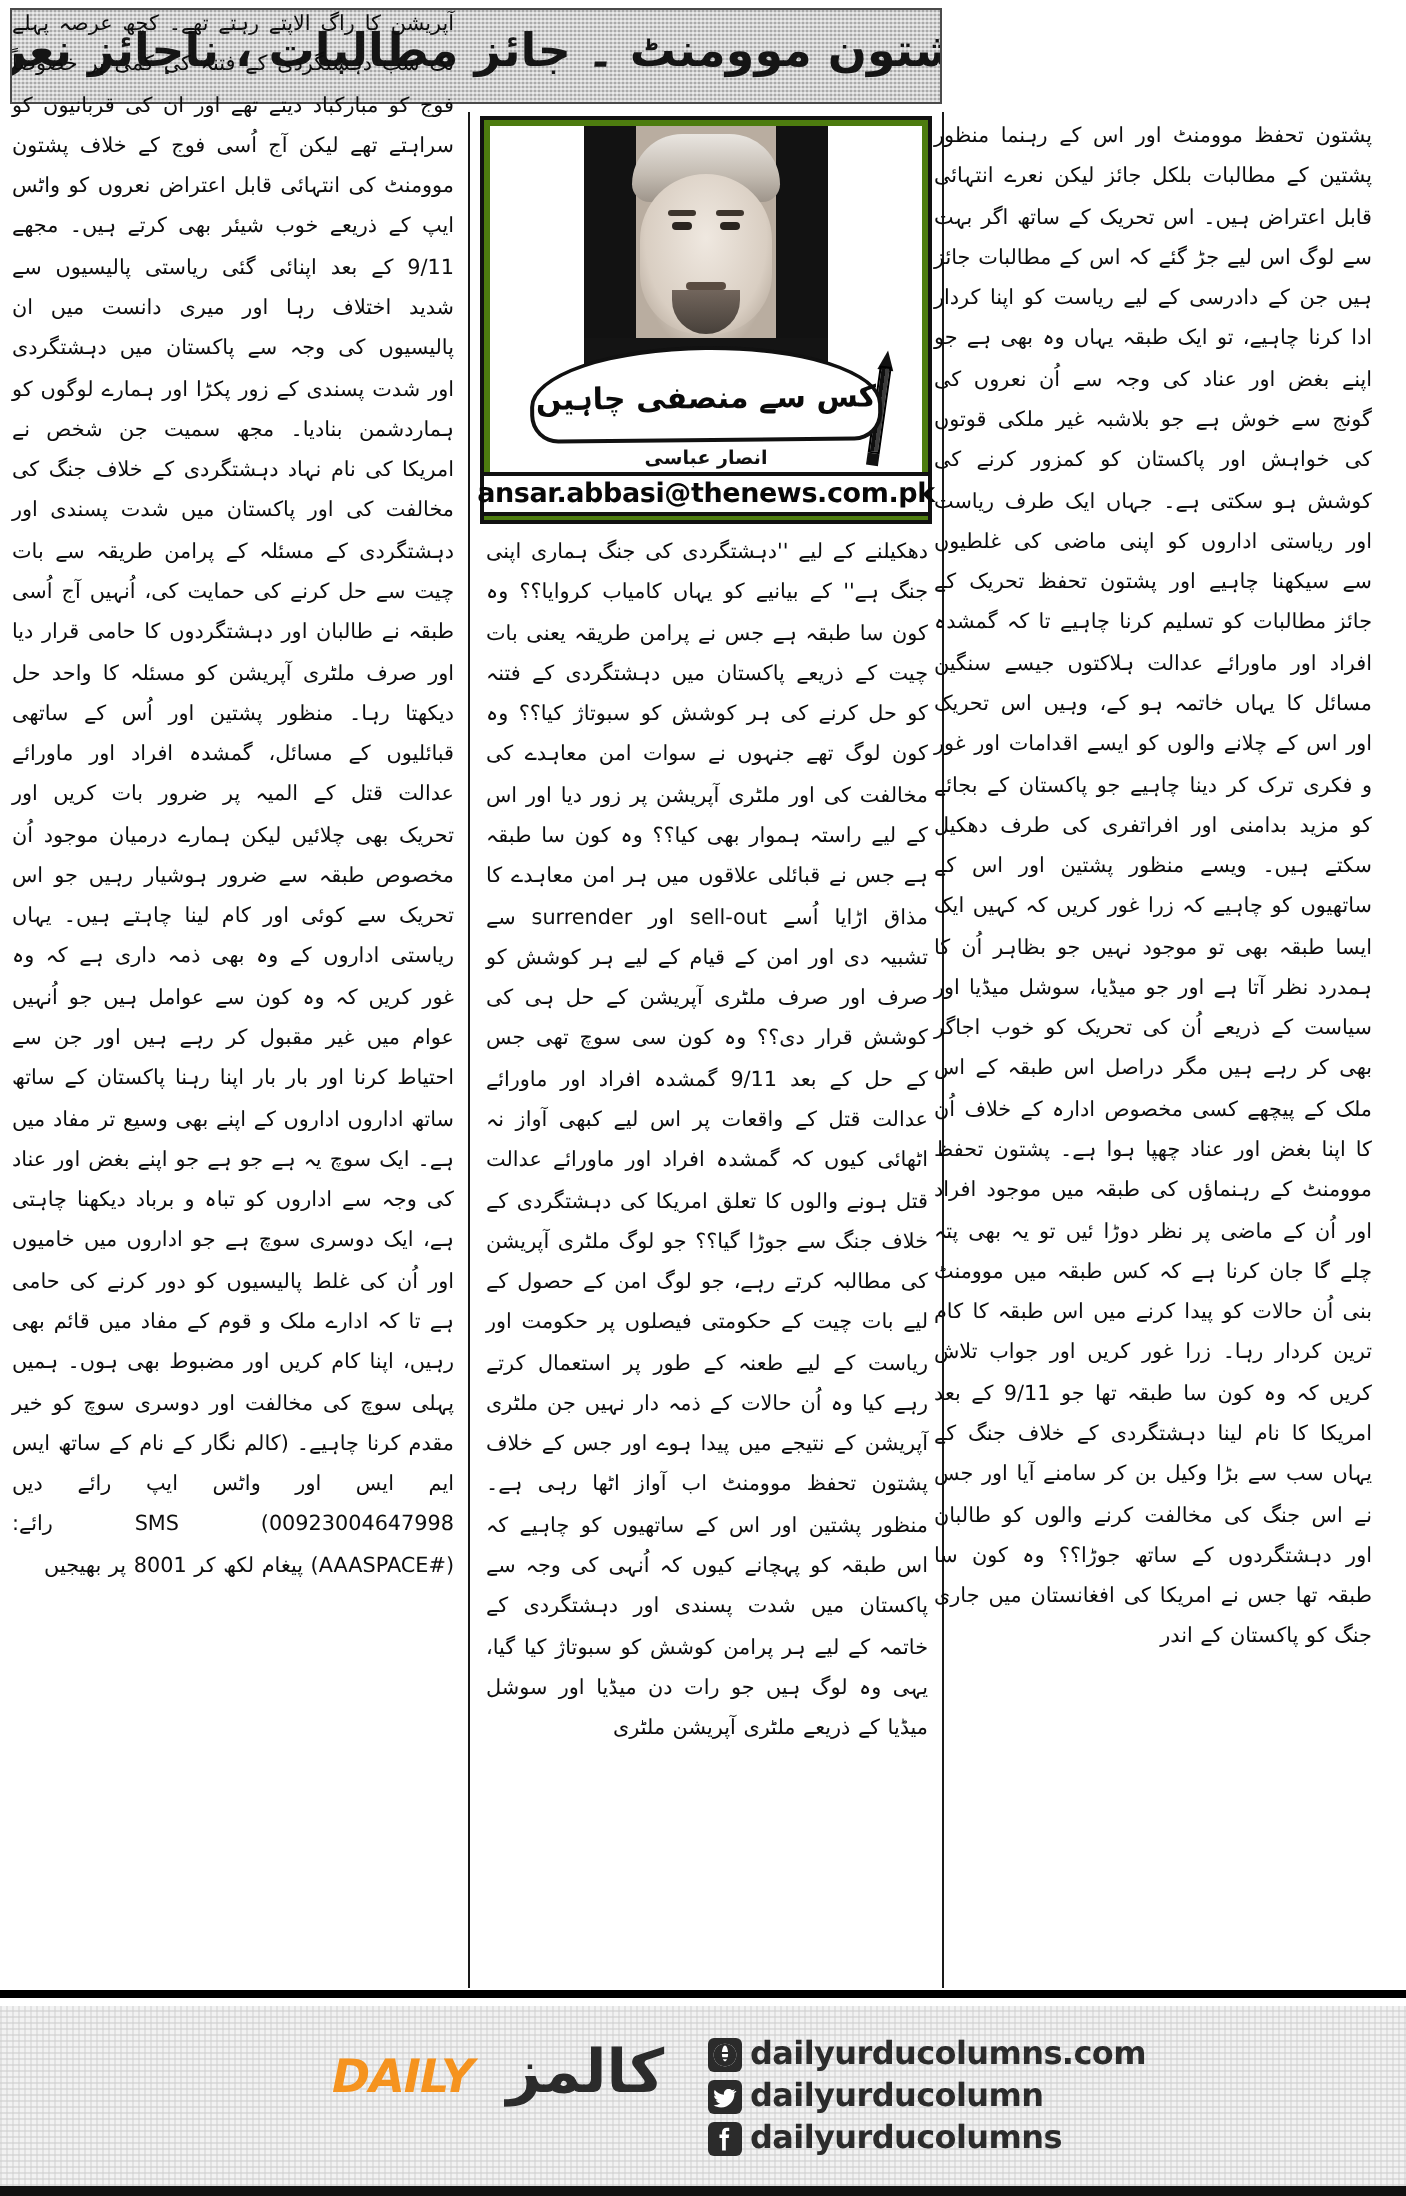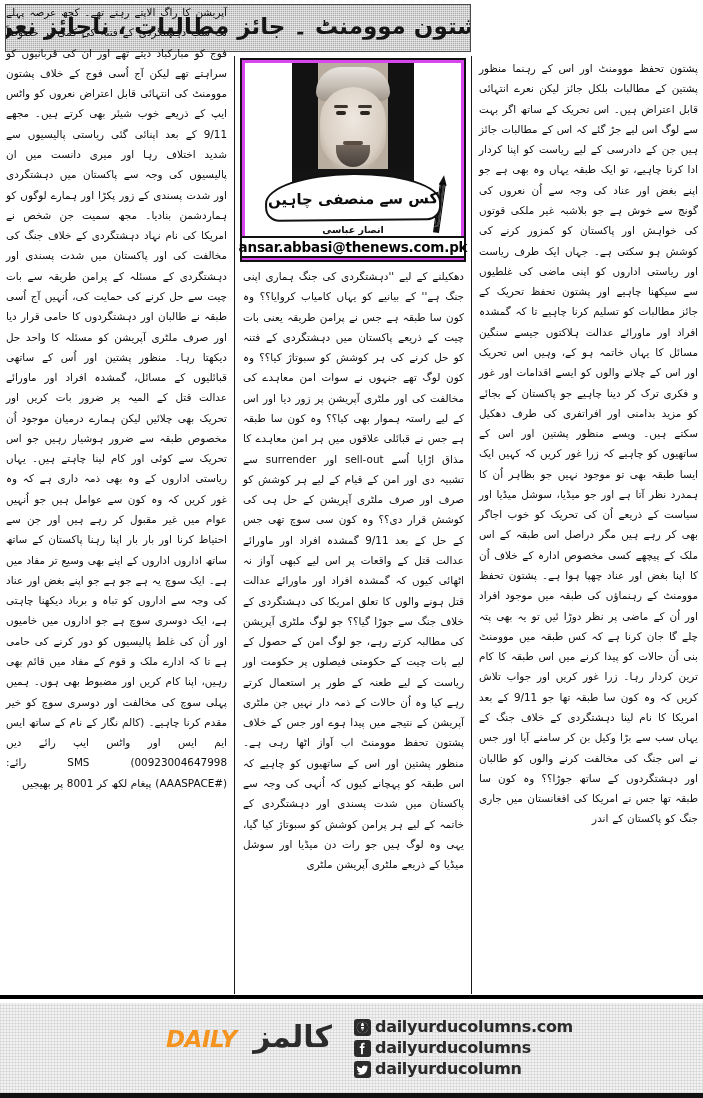--- a/index.html
+++ b/index.html
@@ -80,21 +80,21 @@
   
   .col {
     position: absolute;
     top: 0;
     box-sizing: border-box;
     overflow: hidden;
     direction: rtl;
     text-align: justify;
     margin-left: 17px;
   }
-  .col-right  { right: 0px;   top: 58px; width: 228px; height: 936px; padding: 0 5px 0 4px; }
+  .col-right  { right: 12px;   top: 58px; width: 228px; height: 936px; padding: 0 5px 0 4px; }
   .col-mid    { right: 235px; top: 58px; width: 229px; height: 877px; padding: 0 4px 0 4px; }
   .col-left   { right: 472px; top: 2px;  width: 229px; height: 992px; padding: 0 4px 0 4px; }
 
   .urdu-body {
     font-family: "DejaVu Sans", sans-serif;
     font-size: 10.4px;
     line-height: 1.95;
     color: #0d0d0d;
     direction: rtl;
     text-align: justify;
@@ -106,21 +106,21 @@
 
   
   .author-block {
     position: absolute;
     right: 237px;
     top: 58px;
     width: 226px;
     height: 204px;
     box-sizing: border-box;
     border: 2px solid #111111;
-    background: #d946ef;
+    background: #4d7c0f;
     padding: 3px;
     overflow: hidden;
   }
   .author-inner {
     position: relative;
     width: 100%;
     height: 100%;
     background: #ffffff;
     overflow: hidden;
   }
@@ -446,35 +446,35 @@
             <path d="M8 1a7 7 0 0 0 0 14 7 7 0 0 0 0-14zm0 1.2c.9 0 1.9 2 1.9 4.8S8.9 11.8 8 11.8 6.1 9.8 6.1 7 7.1 2.2 8 2.2z" fill="#2b2b2b"></path>
             <path d="M1.4 6.2h13.2v1.2H1.4zM2 9.4h12v1.2H2z" fill="#2b2b2b"></path>
           </svg>
         </span>
         <span class="social-handle">dailyurducolumns.com</span>
       </div>
 
       <div class="social-row">
         <span class="social-icon">
           <svg width="13" height="13" viewBox="0 0 16 16" aria-hidden="true">
+            <path d="M14.5 4.3c-.5.2-1 .4-1.6.5.6-.4 1-.9 1.2-1.6-.5.3-1.1.6-1.8.7-.5-.6-1.3-.9-2.1-.9-1.6 0-2.9 1.3-2.9 2.9 0 .2 0 .5.1.7C5 6.4 3 5.3 1.7 3.7c-.3.4-.4.9-.4 1.4 0 1 .5 1.9 1.3 2.4-.5 0-.9-.1-1.3-.4 0 1.4 1 2.6 2.3 2.8-.2.1-.5.1-.8.1-.2 0-.4 0-.5-.1.4 1.1 1.4 2 2.7 2-1 .8-2.2 1.2-3.6 1.2H1c1.3.8 2.8 1.3 4.5 1.3 5.3 0 8.3-4.5 8.3-8.3v-.4c.5-.4 1-.9 1.3-1.4z" fill="#ffffff"></path>
+          </svg>
+        </span>
+        <span class="social-handle">dailyurducolumn</span>
+      </div>
+
+      <div class="social-row">
+        <span class="social-icon">
+          <svg width="13" height="13" viewBox="0 0 16 16" aria-hidden="true">
             <path d="M10.6 3.1H9.3c-.5 0-.8.3-.8.9v1.3h2.1l-.3 2.1H8.5V15H6.2V7.4H4.6V5.3h1.6V3.8C6.2 2.1 7.2 1 9 1h1.6z" fill="#ffffff"></path>
           </svg>
         </span>
         <span class="social-handle">dailyurducolumns</span>
       </div>
 
-      <div class="social-row">
-        <span class="social-icon">
-          <svg width="13" height="13" viewBox="0 0 16 16" aria-hidden="true">
-            <path d="M14.5 4.3c-.5.2-1 .4-1.6.5.6-.4 1-.9 1.2-1.6-.5.3-1.1.6-1.8.7-.5-.6-1.3-.9-2.1-.9-1.6 0-2.9 1.3-2.9 2.9 0 .2 0 .5.1.7C5 6.4 3 5.3 1.7 3.7c-.3.4-.4.9-.4 1.4 0 1 .5 1.9 1.3 2.4-.5 0-.9-.1-1.3-.4 0 1.4 1 2.6 2.3 2.8-.2.1-.5.1-.8.1-.2 0-.4 0-.5-.1.4 1.1 1.4 2 2.7 2-1 .8-2.2 1.2-3.6 1.2H1c1.3.8 2.8 1.3 4.5 1.3 5.3 0 8.3-4.5 8.3-8.3v-.4c.5-.4 1-.9 1.3-1.4z" fill="#ffffff"></path>
-          </svg>
-        </span>
-        <span class="social-handle">dailyurducolumn</span>
-      </div>
-
     </div>
 
     <div class="brand-logo">
       <span class="brand-daily-word">DAILY</span>
       <span class="brand-kalamz">کالمز</span>
     </div>
 
   </div>
 
 </div>

